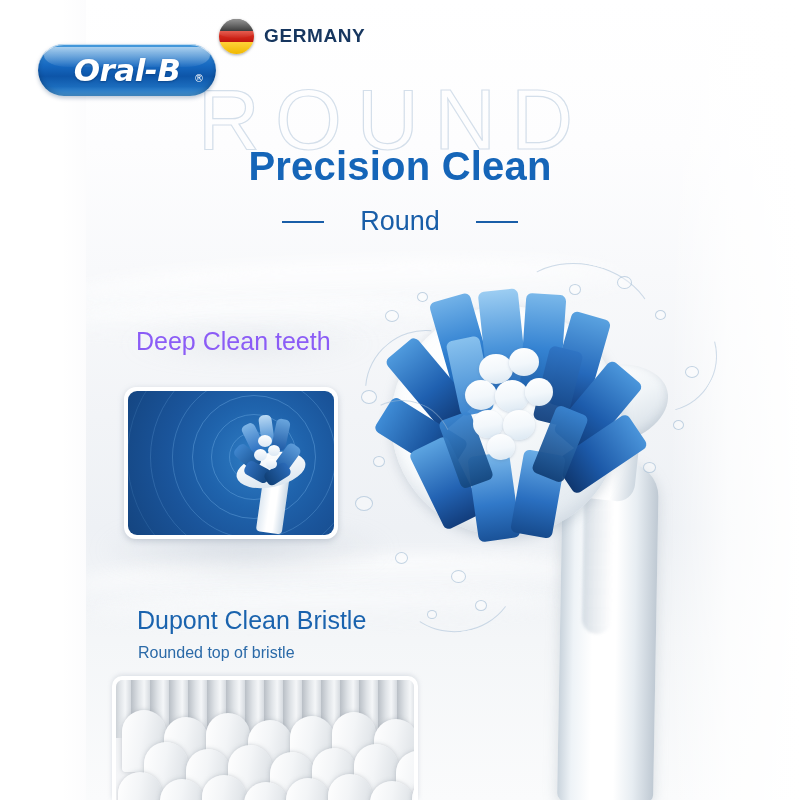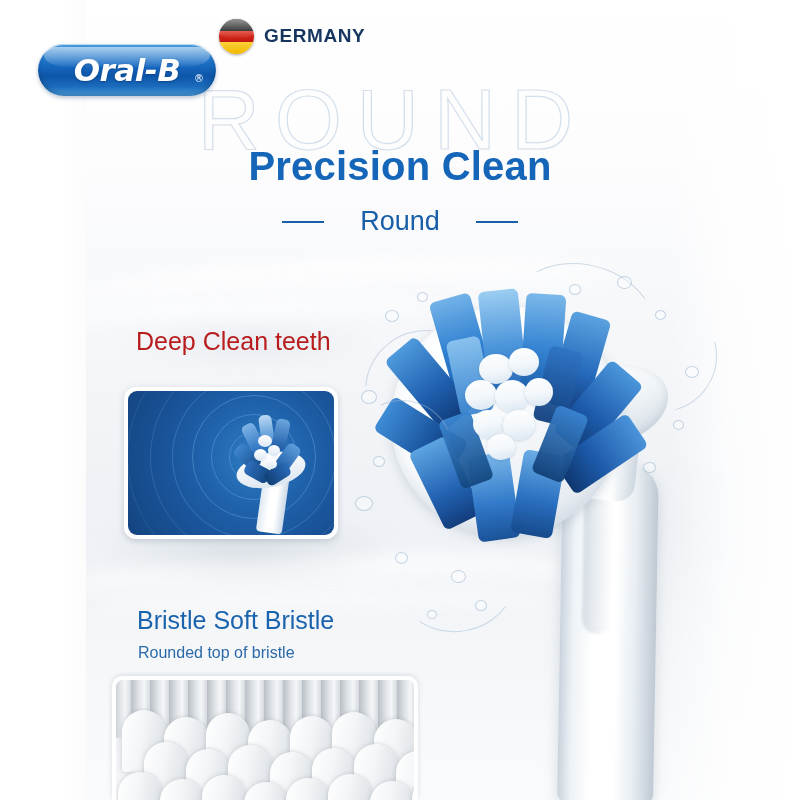--- a/index.html
+++ b/index.html
@@ -204,21 +204,21 @@
     color: #195ea8;
     font-family: "Liberation Sans", sans-serif;
   }
 
   
   .label-deep {
     position: absolute;
     left: 136px; top: 327px;
     z-index: 22;
     font-size: 25px;
-    color: #b91c1c;
+    color: #8b5cf6;
     font-family: "Liberation Sans", sans-serif;
   }
   .label-dupont {
     position: absolute;
     left: 137px; top: 606px;
     z-index: 22;
     font-size: 25px;
     color: #1a63ae;
     font-family: "Liberation Sans", sans-serif;
   }
@@ -539,21 +539,21 @@
           <div class="tuft t6"></div>
         <div class="tuft t7"></div>
         <div class="tw w1"></div>
           <div class="tw w2"></div>
           <div class="tw w3"></div>
           <div class="tw w4"></div>
       </div>
     </div>
   </div>
 
-  <div class="label-dupont">Bristle Soft Bristle</div>
+  <div class="label-dupont">Dupont Clean Bristle</div>
   <div class="label-dupont-sub">Rounded top of bristle</div>
 
   <div class="bristle-panel">
     <div class="bristle-inner" id="bristle-inner">
         <div class="shaft" style="left: -4px; height: 58px;"></div>
         <div class="shaft" style="left: 15px; height: 71px;"></div>
         <div class="shaft" style="left: 34px; height: 58px;"></div>
         <div class="shaft" style="left: 53px; height: 71px;"></div>
         <div class="shaft" style="left: 72px; height: 58px;"></div>
         <div class="shaft" style="left: 91px; height: 71px;"></div>

